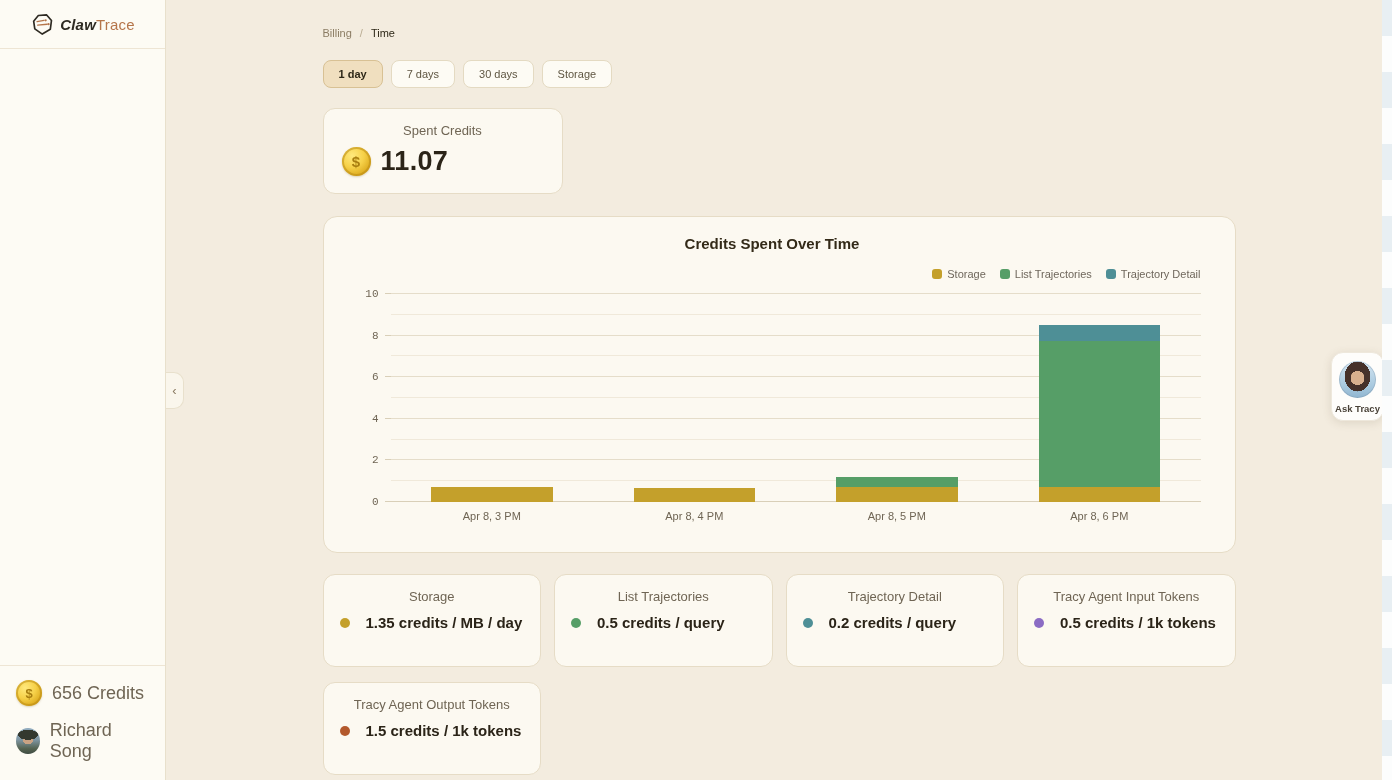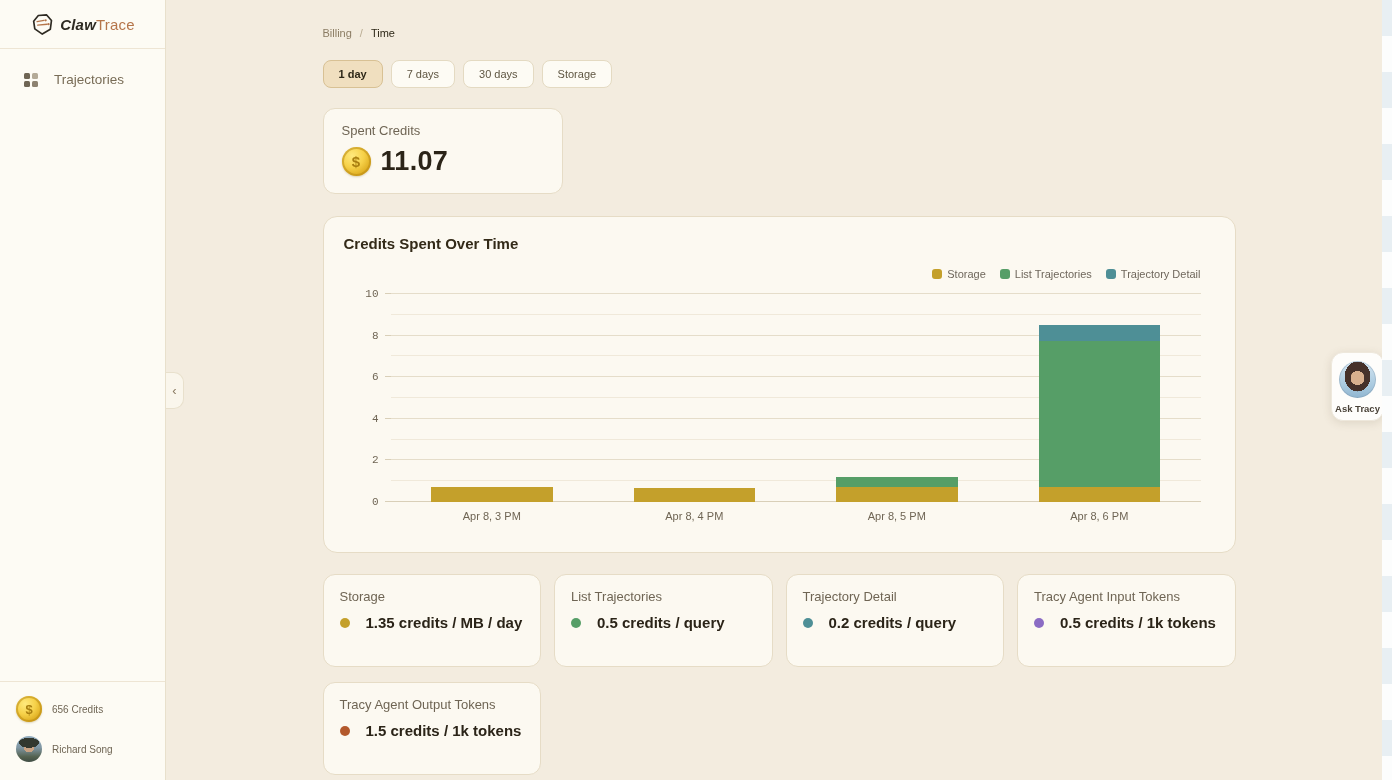--- a/index.html
+++ b/index.html
@@ -33,21 +33,21 @@
   .grid-icon span { border-radius:1.5px; }
   .grid-icon span:nth-child(1){ background:#6f6554; }
   .grid-icon span:nth-child(2){ background:#b4aa97; }
   .grid-icon span:nth-child(3){ background:#6f6554; }
   .grid-icon span:nth-child(4){ background:#8d8270; }
   .sidebar-item-label { font-size:13.5px; color:#786c56; }
   .sidebar-spacer { flex:1; }
   .sidebar-footer { border-top:1px solid #eee5d4; padding:14px 16px 18px; }
   .footer-row { display:flex; align-items:center; gap:10px; margin-top:14px; cursor:pointer; }
   .footer-row:first-child { margin-top:0; }
-  .footer-label { font-size:10px; color:#6f6554; }
+  .footer-label { font-size:18px; color:#6f6554; }
 
   .coin {
     border-radius:50%;
     background:radial-gradient(circle at 35% 30%, #ffe97d 0%, #f6d149 42%, #dfae22 72%, #c3921a 100%);
     box-shadow:inset 0 0 0 2px rgba(186,139,20,.55), 0 1px 2px rgba(120,90,10,.25);
     display:flex; align-items:center; justify-content:center;
     color:#a87e10; font-weight:bold;
   }
   .coin-sm { width:26px; height:26px; font-size:13px; }
   .coin-md { width:29px; height:29px; font-size:15px; }
@@ -83,21 +83,21 @@
     font-family:"Liberation Sans", sans-serif;
     font-size:11px; color:#5f5642; background:#fdfbf4;
     border:1px solid #e4dac2; border-radius:8px;
     padding:7px 15px; cursor:pointer;
   }
   .chip.active {
     background:#f0dfbf; border-color:#d8c194; color:#2e2818; font-weight:700;
   }
 
   .card {
-    background:#fcf9f1; border:1px solid #e6dcc6; border-radius:12px;
+    background:#fcf9f1; border:1px solid #e6dcc6; border-radius:12px;text-align:center;
   }
 
   .spent-card { width:240px; margin-top:20px; padding:14px 18px 16px; }
   .spent-label { font-size:13px; color:#6f6554; }
   .spent-value-row { display:flex; align-items:center; gap:10px; margin-top:8px; }
   .spent-value { font-size:27px; font-weight:800; color:#2b2418; letter-spacing:.3px; }
 
   
   .chart-card { margin-top:22px; border-radius:14px; padding:18px 34px 24px 20px; }
   .chart-title { font-size:15px; font-weight:700; color:#332a18; }
@@ -167,31 +167,20 @@
       <svg width="25" height="25" viewBox="0 0 24 24" fill="none">
         <path d="M8 3.4 L16 2.8 L20.6 8.2 L19.5 16.6 L11.8 21.2 L4.6 16.2 L3.5 8.8 Z" stroke="#2e2a22" stroke-width="1.6" stroke-linejoin="round"></path>
         <path d="M6.8 9.2 L13.4 8.1" stroke="#b5754a" stroke-width="1.3" stroke-linecap="round"></path>
         <path d="M7.4 12.6 L16.4 11.8" stroke="#b5754a" stroke-width="1.3" stroke-linecap="round"></path>
         <circle cx="15" cy="8" r="1.1" fill="#b5754a"></circle>
         <circle cx="17.8" cy="11.7" r="1.1" fill="#b5754a"></circle>
       </svg>
     </span>
     <span class="logo-text"><span class="primary">Claw</span><span class="secondary">Trace</span></span>
   </div>
-  <nav class="sidebar-nav">
-    <div class="sidebar-item">
-      <span class="grid-icon">
-          <span></span>
-          <span></span>
-          <span></span>
-          <span></span>
-        </span>
-      <span class="sidebar-item-label">Trajectories</span>
-    </div>
-  </nav>
   <div class="sidebar-spacer"></div>
   <div class="sidebar-footer">
     <div class="footer-row">
       <span class="coin coin-sm">$</span>
       <span class="footer-label">656 Credits</span>
     </div>
     <div class="footer-row">
       <span class="avatar-user"></span>
       <span class="footer-label">Richard Song</span>
     </div>

